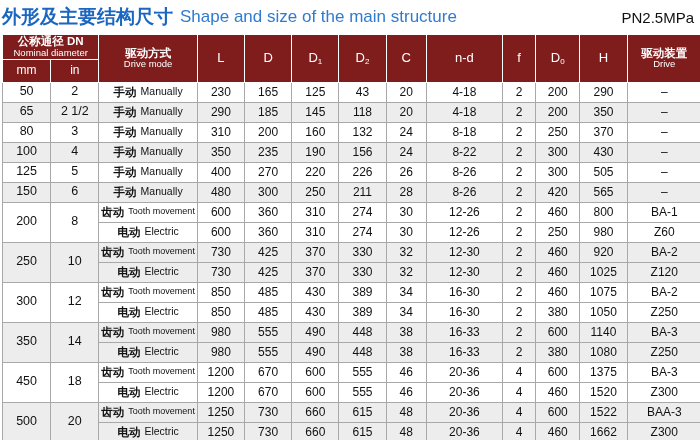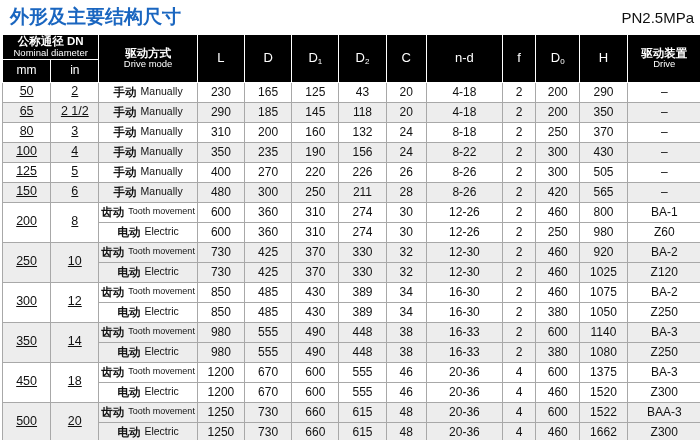--- a/index.html
+++ b/index.html
@@ -7,21 +7,21 @@
     width:700px;height:440px;
     background:#ffffff;
     font-family:"Liberation Sans","DejaVu Sans",sans-serif;
     color:#000;
     overflow:hidden;
   }
   .title-bar{
     height:34px;
     display:flex;
     align-items:center;
-    padding:0 4px 0 10px;
+    padding:0 4px 0 2px;
     box-sizing:border-box;
   }
   .title-cn{
     font-size:19px;
     font-weight:bold;
     color:#1a66c0;
     letter-spacing:0px;
     white-space:nowrap;
   }
   .title-en{
@@ -36,21 +36,21 @@
     color:#111;
     white-space:nowrap;
     padding-right:2px;
   }
   table{
     border-collapse:collapse;
     width:700px;
     table-layout:fixed;
   }
   thead th{
-    background:#000000;
+    background:#7f1d1d;
     color:#ffffff;
     border:1px solid #ffffff;
     font-weight:normal;
     padding:0;
     line-height:1.12;
   }
   .hdr-cn{font-size:11.5px;display:block;font-weight:bold;}
   .hdr-en{font-size:9.5px;display:block;}
   .hdr-single{font-size:13px;}
   th.dn-top{height:22px;}
@@ -61,39 +61,40 @@
     font-size:12px;
     height:19px;
     padding:0;
     background:#ffffff;
     color:#111;
     line-height:1.05;
     overflow:hidden;
     white-space:nowrap;
   }
   tbody tr.shade td{background:#ededed;}
-  td.dn-merge{font-size:12.5px;text-decoration:underline;}
+  td.dn-merge{font-size:12.5px;}
   .mode-cell{
     display:flex;
     align-items:center;
     justify-content:center;
     gap:4px;
     height:100%;
   }
   .mode-cn{font-size:11.5px;font-weight:bold;text-align:right;}
   .mode-en{font-size:10.5px;}
   .mode-en.small{font-size:9px;}
   sub{font-size:8px;vertical-align:baseline;position:relative;top:2px;}
   .tbl-wrap{padding:0 2px;box-sizing:border-box;}
 </style>
 </head>
 <body>
 
 <div class="title-bar">
   <span class="title-cn">外形及主要结构尺寸</span>
+  <span class="title-en">Shape and size of the main structure</span>
   <span class="pn-label">PN2.5MPa</span>
 </div>
 
 <div class="tbl-wrap">
 <table>
   <colgroup>
     <col style="width:48px">
         <col style="width:48px">
         <col style="width:98px">
     <col style="width:47px">

